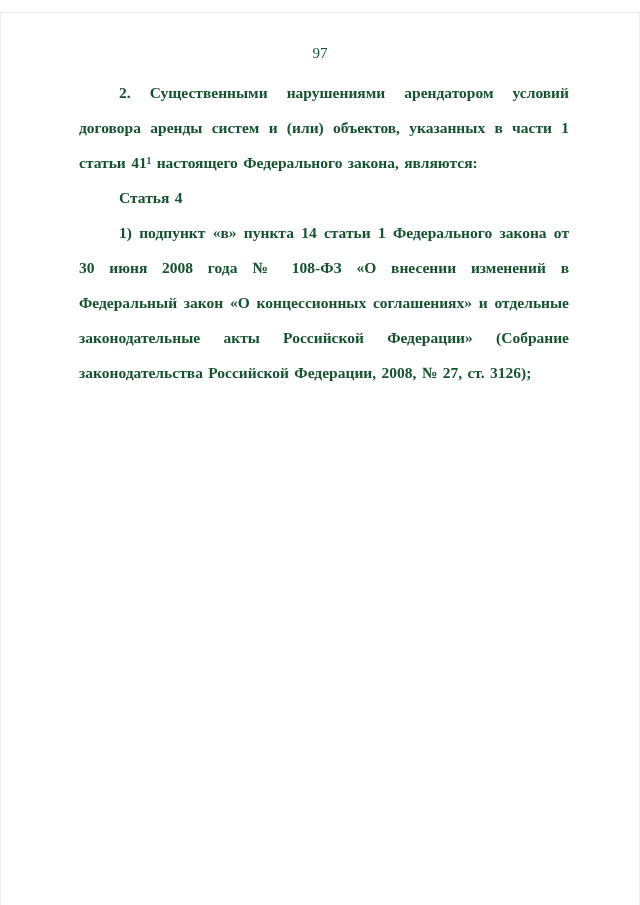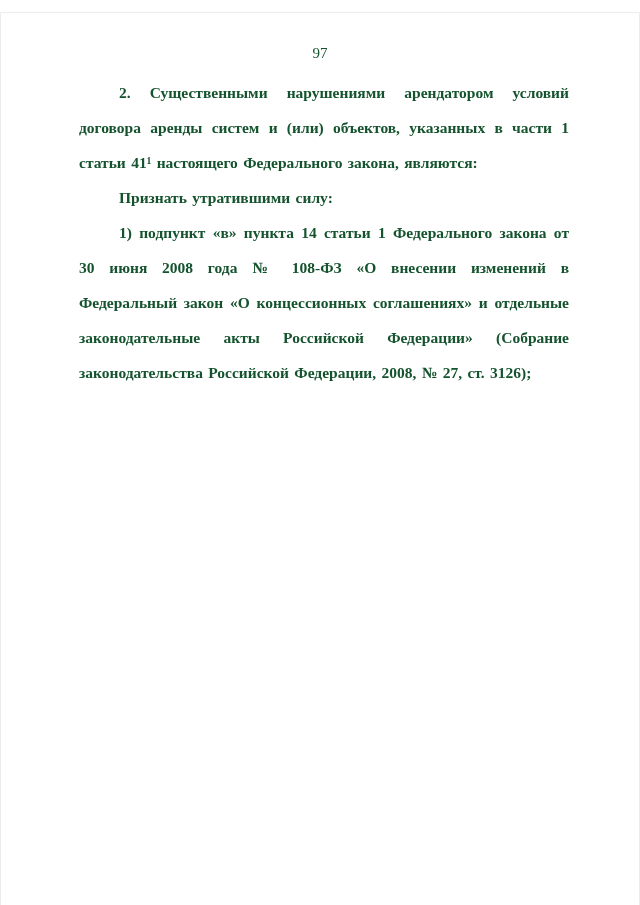--- a/index.html
+++ b/index.html
@@ -49,19 +49,19 @@
 <body>
 
 <div class="page">
   <div class="page-number">97</div>
 
   <div class="content">
     <p class="para">2. Существенными нарушениями арендатором условий договора аренды систем и (или) объектов, указанных в части 1 статьи 41¹ настоящего Федерального закона, являются:</p>
 
 
 
+    <p class="para bold">Статья 4</p>
 
-    <p class="para">Признать утратившими силу:</p>
 
     <p class="para">1) подпункт «в» пункта 14 статьи 1 Федерального закона от 30 июня 2008 года № 108-ФЗ «О внесении изменений в Федеральный закон «О концессионных соглашениях» и отдельные законодательные акты Российской Федерации» (Собрание законодательства Российской Федерации, 2008, № 27, ст. 3126);</p>
 
   </div>
 </div>
 
 </body></html>

